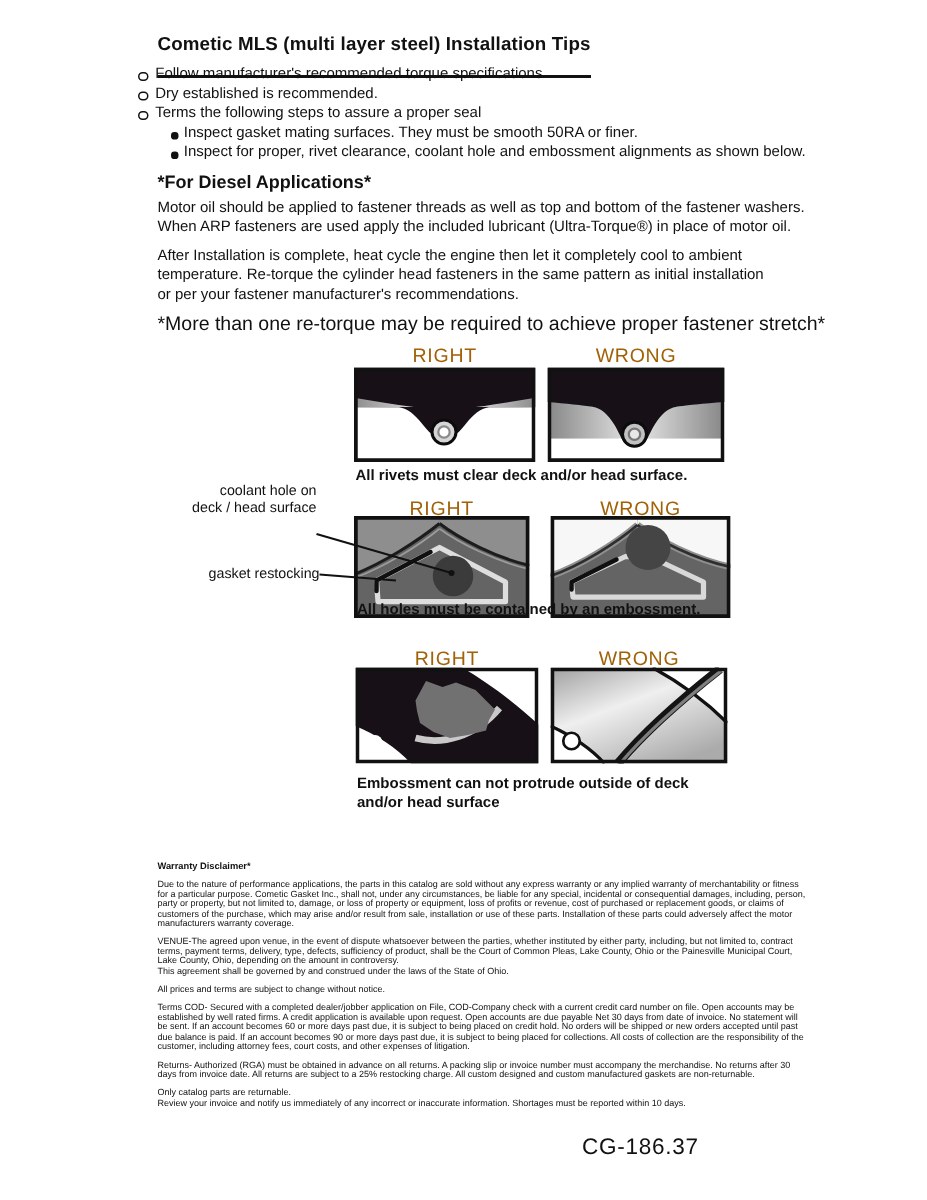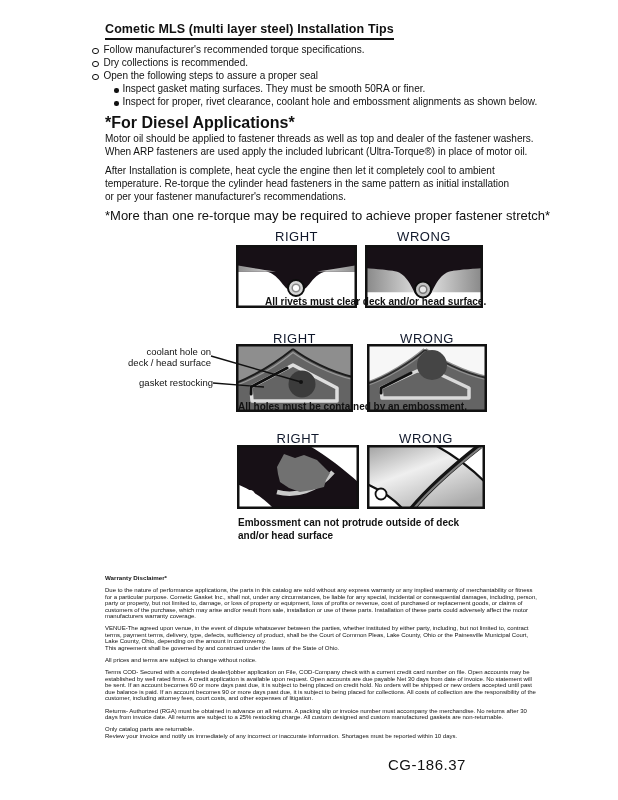--- a/index.html
+++ b/index.html
@@ -1,35 +1,35 @@
 <!DOCTYPE html>
 <html><head>
 <meta charset="utf-8">
 <style>
   html,body { margin:0; padding:0; background:#ffffff; }
   body { width:618px; height:800px; font-family:"Liberation Sans", sans-serif; color:#111; }
   .page { position:relative; width:618px; height:800px; overflow:hidden; background:#fff; }
 
   .title { position:absolute; left:105px; top:22px; font-size:12.5px; font-weight:bold;
-           border-bottom:2px solid #111; padding-bottom:2px; letter-spacing:.1px; white-space:nowrap; }
+           border-bottom:2px solid #111; padding-bottom:14px; letter-spacing:.1px; white-space:nowrap; }
 
   .tips { position:absolute; left:92px; top:43px; font-size:10px; line-height:13px; }
   .b-row { display:flex; align-items:center; white-space:nowrap; }
   .b-row.sub { margin-left:22px; }
   .b-marker { width:4.5px; height:4.5px; border:1.1px solid #111; border-radius:50%;
               margin:3.2px 5px 0 0; flex:none; }
   .sb-marker { width:4.5px; height:4.5px; background:#111; border-radius:50%;
                margin:3.6px 4px 0 0; flex:none; }
 
-  .d-head { position:absolute; left:105px; top:114px; font-size:16px; font-weight:bold; }
+  .d-head { position:absolute; left:105px; top:114px; font-size:12px; font-weight:bold; }
   .d-p1 { position:absolute; left:105px; top:132px; font-size:10px; line-height:13px; white-space:nowrap; }
   .d-p2 { position:absolute; left:105px; top:164px; font-size:10px; line-height:13px; white-space:nowrap; }
   .d-note { position:absolute; left:105px; top:208px; font-size:13px; white-space:nowrap; }
 
-  .dg-label { position:absolute; font-size:13px; letter-spacing:.5px; text-align:center; color:#0f172a; }
+  .dg-label { position:absolute; font-size:13px; letter-spacing:.5px; text-align:center; color:#a16207; }
   .dg-box { position:absolute; }
   .dg-caption { position:absolute; font-size:10px; font-weight:bold; line-height:13px; }
 
   .callout { position:absolute; font-size:9.5px; line-height:11px; text-align:right; }
   .leader-lines { position:absolute; left:206px; top:342px; }
 
   .legal { position:absolute; left:105px; top:575px; width:432px; font-size:6px; line-height:6.4px; }
   .legal .lg-head { font-weight:bold; font-size:6.2px; margin:0 0 6px 0; }
   .legal p { margin:0 0 6px 0; }
   .legal p.tight { margin-bottom:0; }
@@ -43,39 +43,39 @@
 
   <div class="title">Cometic MLS (multi layer steel) Installation Tips</div>
 
   <div class="tips">
     <div class="b-row">
       <span class="b-marker"></span>
       <span>Follow manufacturer's recommended torque specifications.</span>
     </div>
     <div class="b-row">
       <span class="b-marker"></span>
-      <span>Dry collections is recommended.</span>
+      <span>Dry established is recommended.</span>
     </div>
     <div class="b-row">
       <span class="b-marker"></span>
-      <span>Open the following steps to assure a proper seal</span>
+      <span>Terms the following steps to assure a proper seal</span>
     </div>
     <div class="b-row sub">
       <span class="sb-marker"></span>
       <span>Inspect gasket mating surfaces.  They must be smooth 50RA or finer.</span>
     </div>
     <div class="b-row sub">
       <span class="sb-marker"></span>
       <span>Inspect for proper, rivet clearance, coolant hole and embossment alignments as shown below.</span>
     </div>
   </div>
 
   <div class="d-head">*For Diesel Applications*</div>
   <div class="d-p1">
-    <div>Motor oil should be applied to fastener threads as well as top and dealer of the fastener washers.</div>
+    <div>Motor oil should be applied to fastener threads as well as top and bottom of the fastener washers.</div>
     <div>When ARP fasteners are used apply the included lubricant (Ultra-Torque®) in place of motor oil.</div>
   </div>
   <div class="d-p2">
     <div>After Installation is complete, heat cycle the engine then let it completely cool to ambient</div>
     <div>temperature. Re-torque the cylinder head fasteners in the same pattern as initial installation</div>
     <div>or per your fastener manufacturer's recommendations.</div>
   </div>
   <div class="d-note">*More than one re-torque may be required to achieve proper fastener stretch*</div>
 
   <div class="dg-label" style="left:236px; top:229px; width:121px;">RIGHT</div>
@@ -115,26 +115,26 @@
     <rect x="0" y="0" width="118" height="63" fill="#ffffff"></rect>
     <path d="M2,22 C20,24.5 38,27 50,29 L56,47.5 L2,47.5 Z" fill="url(#gDL2)"></path>
     <path d="M116,22 C98,24.5 80,27 68,29 L62,47.5 L116,47.5 Z" fill="url(#gDR2)"></path>
     <rect x="2" y="47.5" width="114" height="13" fill="#ffffff"></rect>
     <path d="M0,0 H118 V23 C104,24 92,25.2 86,26.2 C80,27.4 76,31 71.5,38 C67,45 66,53 58,53 C50,53 49,45 44.5,38 C40,31 36,27.4 30,26.2 C24,25.2 12,24 0,23 Z" fill="#171016"></path>
     <circle cx="58" cy="44.5" r="8" fill="#c2c2c2" stroke="#0c0c0c" stroke-width="2"></circle>
     <circle cx="58" cy="44.5" r="3.8" fill="#e8e8e8" stroke="#777" stroke-width="1.5"></circle>
     <rect x="1.25" y="1.25" width="115.5" height="60.5" fill="none" stroke="#111" stroke-width="2.5"></rect>
   </svg>
 
-  <div class="dg-caption" style="left:237px; top:295px;margin-left:28px;">All rivets must clear deck and/or head surface.</div>
+  <div class="dg-caption" style="left:237px; top:311px;">All rivets must clear deck and/or head surface.</div>
 
   <div class="dg-label" style="left:236px; top:331px; width:117px;">RIGHT</div>
   <div class="dg-label" style="left:367px; top:331px; width:120px;">WRONG</div>
 
-  <div class="callout" style="left:98px; top:346px; width:113px;">
+  <div class="callout" style="left:98px; top:322px; width:113px;">
     <div>coolant hole on</div>
     <div>deck / head surface</div>
   </div>
   <div class="callout" style="left:95px; top:377px; width:118px;">gasket restocking</div>
 
   <svg class="dg-box" style="left:236px; top:344px;" width="117" height="68" viewBox="0 0 117 68">
     <rect x="0" y="0" width="117" height="68" fill="#646464"></rect>
     <path d="M0,0 H57 V5 C42,17 20,31 0,39 Z" fill="#8e8e8e"></path>
     <path d="M57,0 H117 V33 C95,28 70,15 57,5 Z" fill="#8e8e8e"></path>
     <path d="M57,5 C42,17 20,31 0,39" stroke="#1c1c1c" stroke-width="2" fill="none"></path>

